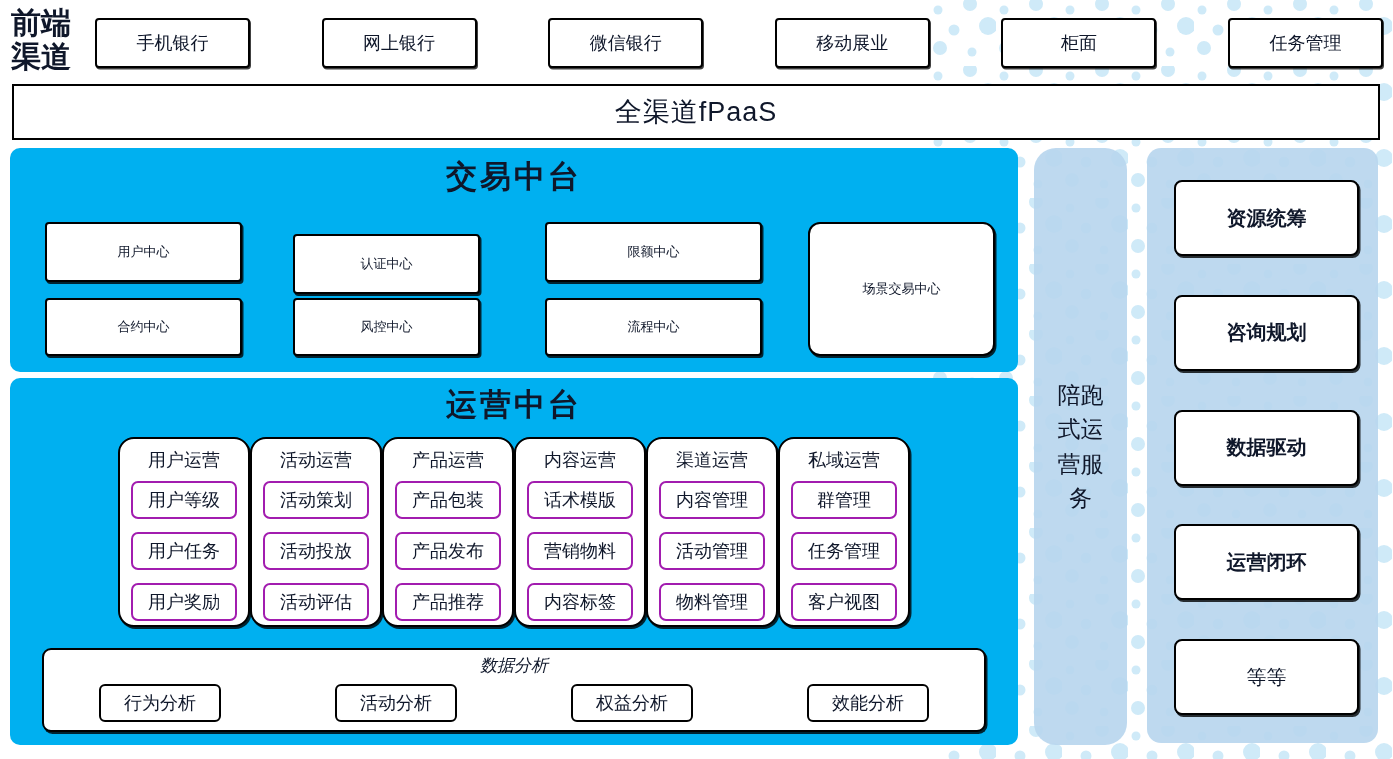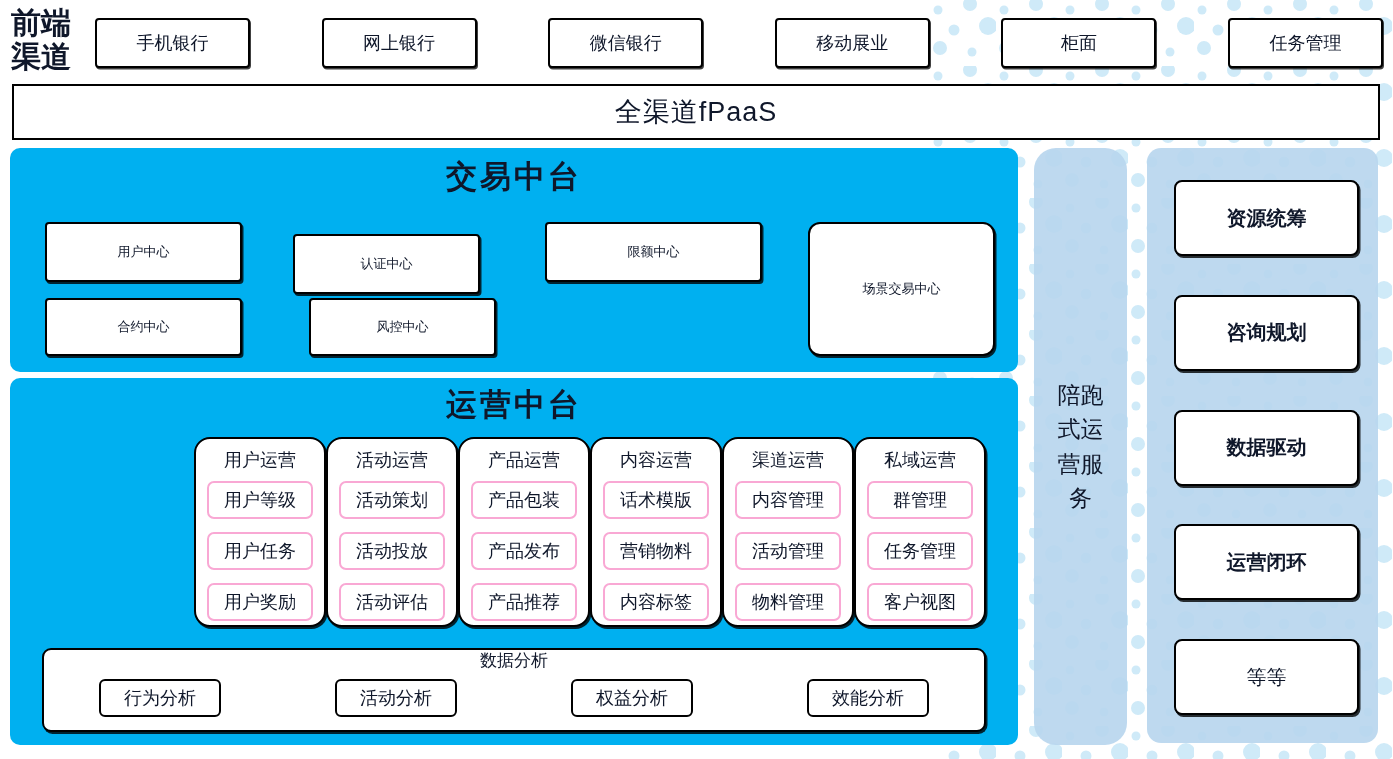--- a/index.html
+++ b/index.html
@@ -40,38 +40,38 @@
   }
   .wbox{
     position:absolute;box-sizing:border-box;background:#fff;border:2px solid #000;
     border-radius:4px;box-shadow:1.5px 2px 0 rgba(0,0,0,.8);
     display:flex;align-items:center;justify-content:center;font-size:13px;
   }
   .scene-box{border-radius:12px;}
   
   .groups{
     position:absolute;left:32px;top:59px;width:944px;height:190px;
-    display:flex;justify-content:flex-end;
+    display:flex;justify-content:center;
   }
   .group{
     width:132px;box-sizing:border-box;background:#fff;border:2px solid #000;
     border-radius:16px;box-shadow:1.5px 2px 0 rgba(0,0,0,.8);
     display:flex;flex-direction:column;align-items:center;padding-top:8px;
   }
   .group-title{font-size:18px;line-height:26px;}
   .group-items{display:flex;flex-direction:column;gap:13px;margin-top:8px;}
   .gitem{
-    width:106px;height:38px;box-sizing:border-box;background:#fff;border:2px solid #f9a8d4;
+    width:106px;height:38px;box-sizing:border-box;background:#fff;border:2px solid #a21caf;
     border-radius:7px;display:flex;align-items:center;justify-content:center;font-size:18px;
   }
   .analysis{
     position:absolute;left:32px;top:270px;width:944px;height:84px;box-sizing:border-box;
     background:#fff;border:2px solid #000;border-radius:9px;box-shadow:1.5px 2px 0 rgba(0,0,0,.8);
   }
-  .analysis-title{text-align:center;font-size:17px;line-height:22px;}
+  .analysis-title{text-align:center;font-size:17px;margin-top:5px;line-height:22px;font-style:italic;}
   .analysis-items{display:flex;justify-content:space-between;padding:7px 55px 0 55px;}
   .aitem{
     width:122px;height:38px;box-sizing:border-box;background:#fff;border:2px solid #000;
     border-radius:6px;display:flex;align-items:center;justify-content:center;font-size:18px;
   }
   
   .ribbon{
     position:absolute;left:1034px;top:148px;width:93px;height:597px;z-index:1;
     background:rgba(185,214,238,0.92);border-radius:22px;
     display:flex;align-items:center;justify-content:center;
@@ -124,21 +124,22 @@
   </div>
 
   <div class="fpaas">全渠道fPaaS</div>
 
   <div class="section section-trade" style="background:#00b0f0;">
     <div class="section-title" style="top:8px;">交易中台</div>
     <div class="wbox" style="left:35px;top:74px;width:197px;height:60px;">用户中心</div>
     <div class="wbox" style="left:283px;top:74px;width:187px;height:60px;margin-top:12px;">认证中心</div>
     <div class="wbox" style="left:535px;top:74px;width:217px;height:60px;">限额中心</div>
     <div class="wbox" style="left:35px;top:150px;width:197px;height:58px;">合约中心</div>
-    <div class="wbox" style="left:299px;top:150px;width:187px;height:58px;">风控中心</div>
+    <div class="wbox" style="left:283px;top:150px;width:187px;height:58px;">风控中心</div>
+    <div class="wbox" style="left:535px;top:150px;width:217px;height:58px;">流程中心</div>
     <div class="wbox scene-box" style="left:798px;top:74px;width:187px;height:134px;">场景交易中心</div>
   </div>
 
   <div class="section section-ops" style="background:#00b0f0;">
     <div class="section-title" style="top:6px;">运营中台</div>
 
     <div class="groups">
       <div class="group">
         <div class="group-title">用户运营</div>
         <div class="group-items">

